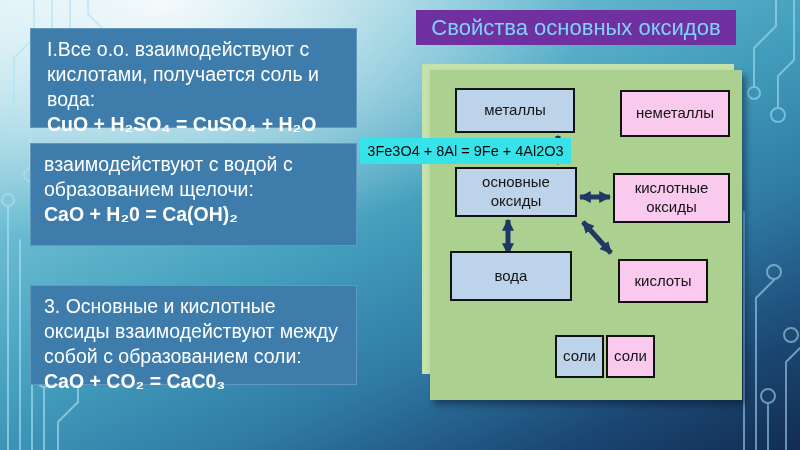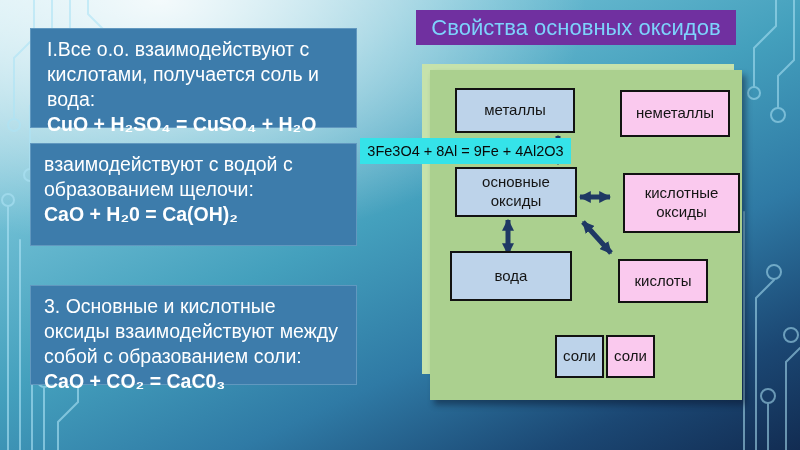--- a/index.html
+++ b/index.html
@@ -141,21 +141,21 @@
         <line x1="128" y1="66" x2="128" y2="94"></line>
         <line x1="150" y1="127" x2="180" y2="127"></line>
         <line x1="78" y1="150" x2="78" y2="184"></line>
         <line x1="153" y1="152" x2="181" y2="183"></line>
       </g>
     </svg>
 
     <div class="dbox blue" style="left:25px;top:18px;width:120px;height:45px">металлы</div>
     <div class="dbox blue" style="left:25px;top:97px;width:122px;height:50px">основные оксиды</div>
     <div class="dbox pink" style="left:190px;top:20px;width:110px;height:47px">неметаллы</div>
-    <div class="dbox pink" style="left:193px;top:103px;width:117px;height:60px">кислотные оксиды</div>
+    <div class="dbox pink" style="left:183px;top:103px;width:117px;height:50px">кислотные оксиды</div>
     <div class="dbox blue" style="left:20px;top:181px;width:122px;height:50px">вода</div>
     <div class="dbox pink" style="left:188px;top:189px;width:90px;height:44px">кислоты</div>
     <div class="dbox blue" style="left:125px;top:265px;width:49px;height:43px">соли</div>
     <div class="dbox pink" style="left:176px;top:265px;width:49px;height:43px">соли</div>
   </div>
 
   <div class="cyan-label">
     <span>3Fe3O4 + 8Al = 9Fe + 4Al2O3</span>
   </div>
 

